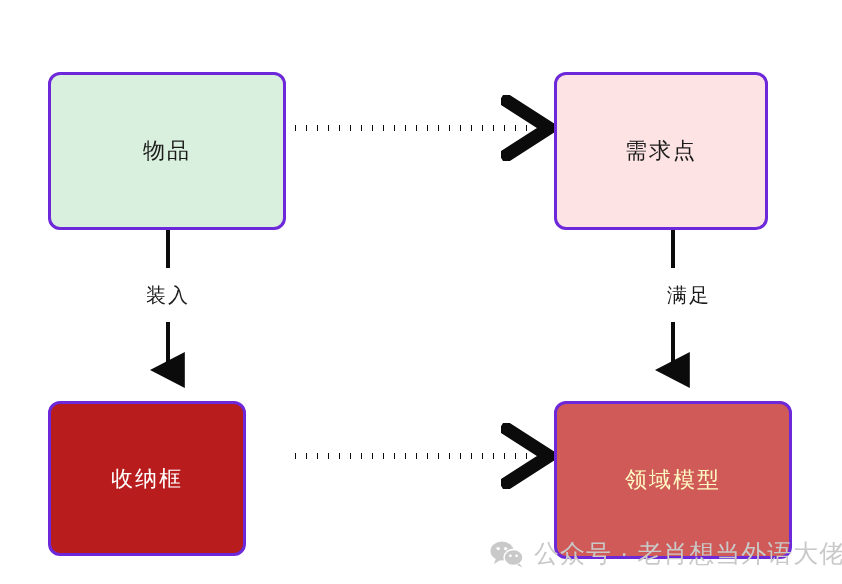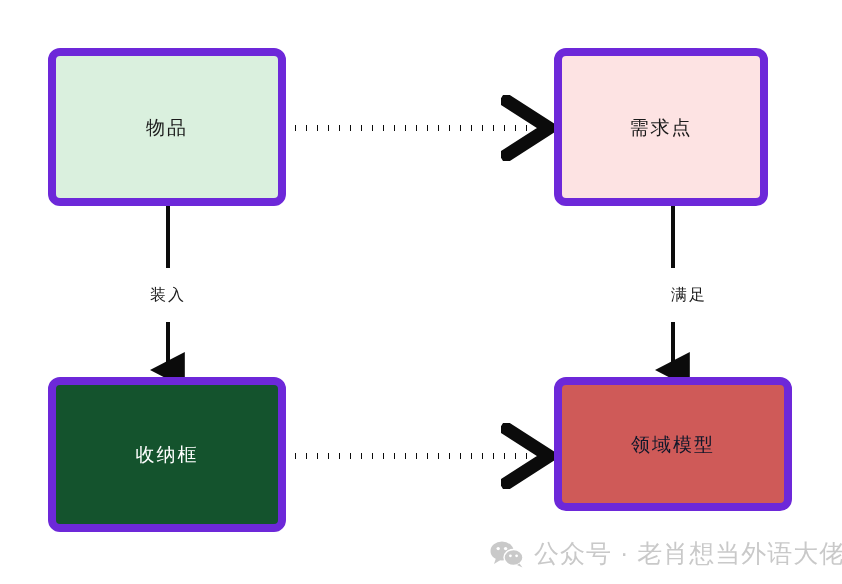--- a/index.html
+++ b/index.html
@@ -13,73 +13,74 @@
   #canvas {
     position: relative;
     width: 842px;
     height: 584px;
     background: #ffffff;
     overflow: hidden;
   }
   .node {
     position: absolute;
     box-sizing: border-box;
-    border: 8px solid #6d28d9;
+    border: 3px solid #6d28d9;
     border-radius: 12px;
     display: flex;
     align-items: center;
     justify-content: center;
-    font-size: 19px;
+    font-size: 22px;
     letter-spacing: 2px;
     line-height: 1;
+    margin-top: 24px;
   }
   .node-item {
     left: 48px;
     top: 48px;
     width: 238px;
     height: 158px;
     background: #daf0de;
     color: #1b1b1b;
   }
   .node-demand {
     left: 554px;
     top: 48px;
     width: 214px;
     height: 158px;
     background: #fde3e3;
     color: #1b1b1b;
   }
   .node-box {
     left: 48px;
     top: 377px;
-    width: 238px;
+    width: 198px;
     height: 155px;
-    background: #14532d;
+    background: #b91c1c;
     color: #ffffff;
   }
   .node-domain {
     left: 554px;
     top: 377px;
     width: 238px;
-    height: 134px;
+    height: 158px;
     background: #cf5a58;
-    color: #0f172a;
+    color: #fef9c3;
     text-align: center;
   }
   .edge-svg {
     position: absolute;
     left: 0;
     top: 0;
     width: 842px;
     height: 584px;
     pointer-events: none;
   }
   .edge-label {
     position: absolute;
-    font-size: 16px;
+    font-size: 20px;
     color: #1b1b1b;
     letter-spacing: 2px;
     background: #ffffff;
     padding: 2px 6px;
     line-height: 1.15;
     white-space: nowrap;
     transform: translate(-50%, -50%);
   }
   .edge-label-load { left: 168px; top: 295px; }
   .edge-label-satisfy { left: 673px; top: 295px; margin-left: 16px; }

